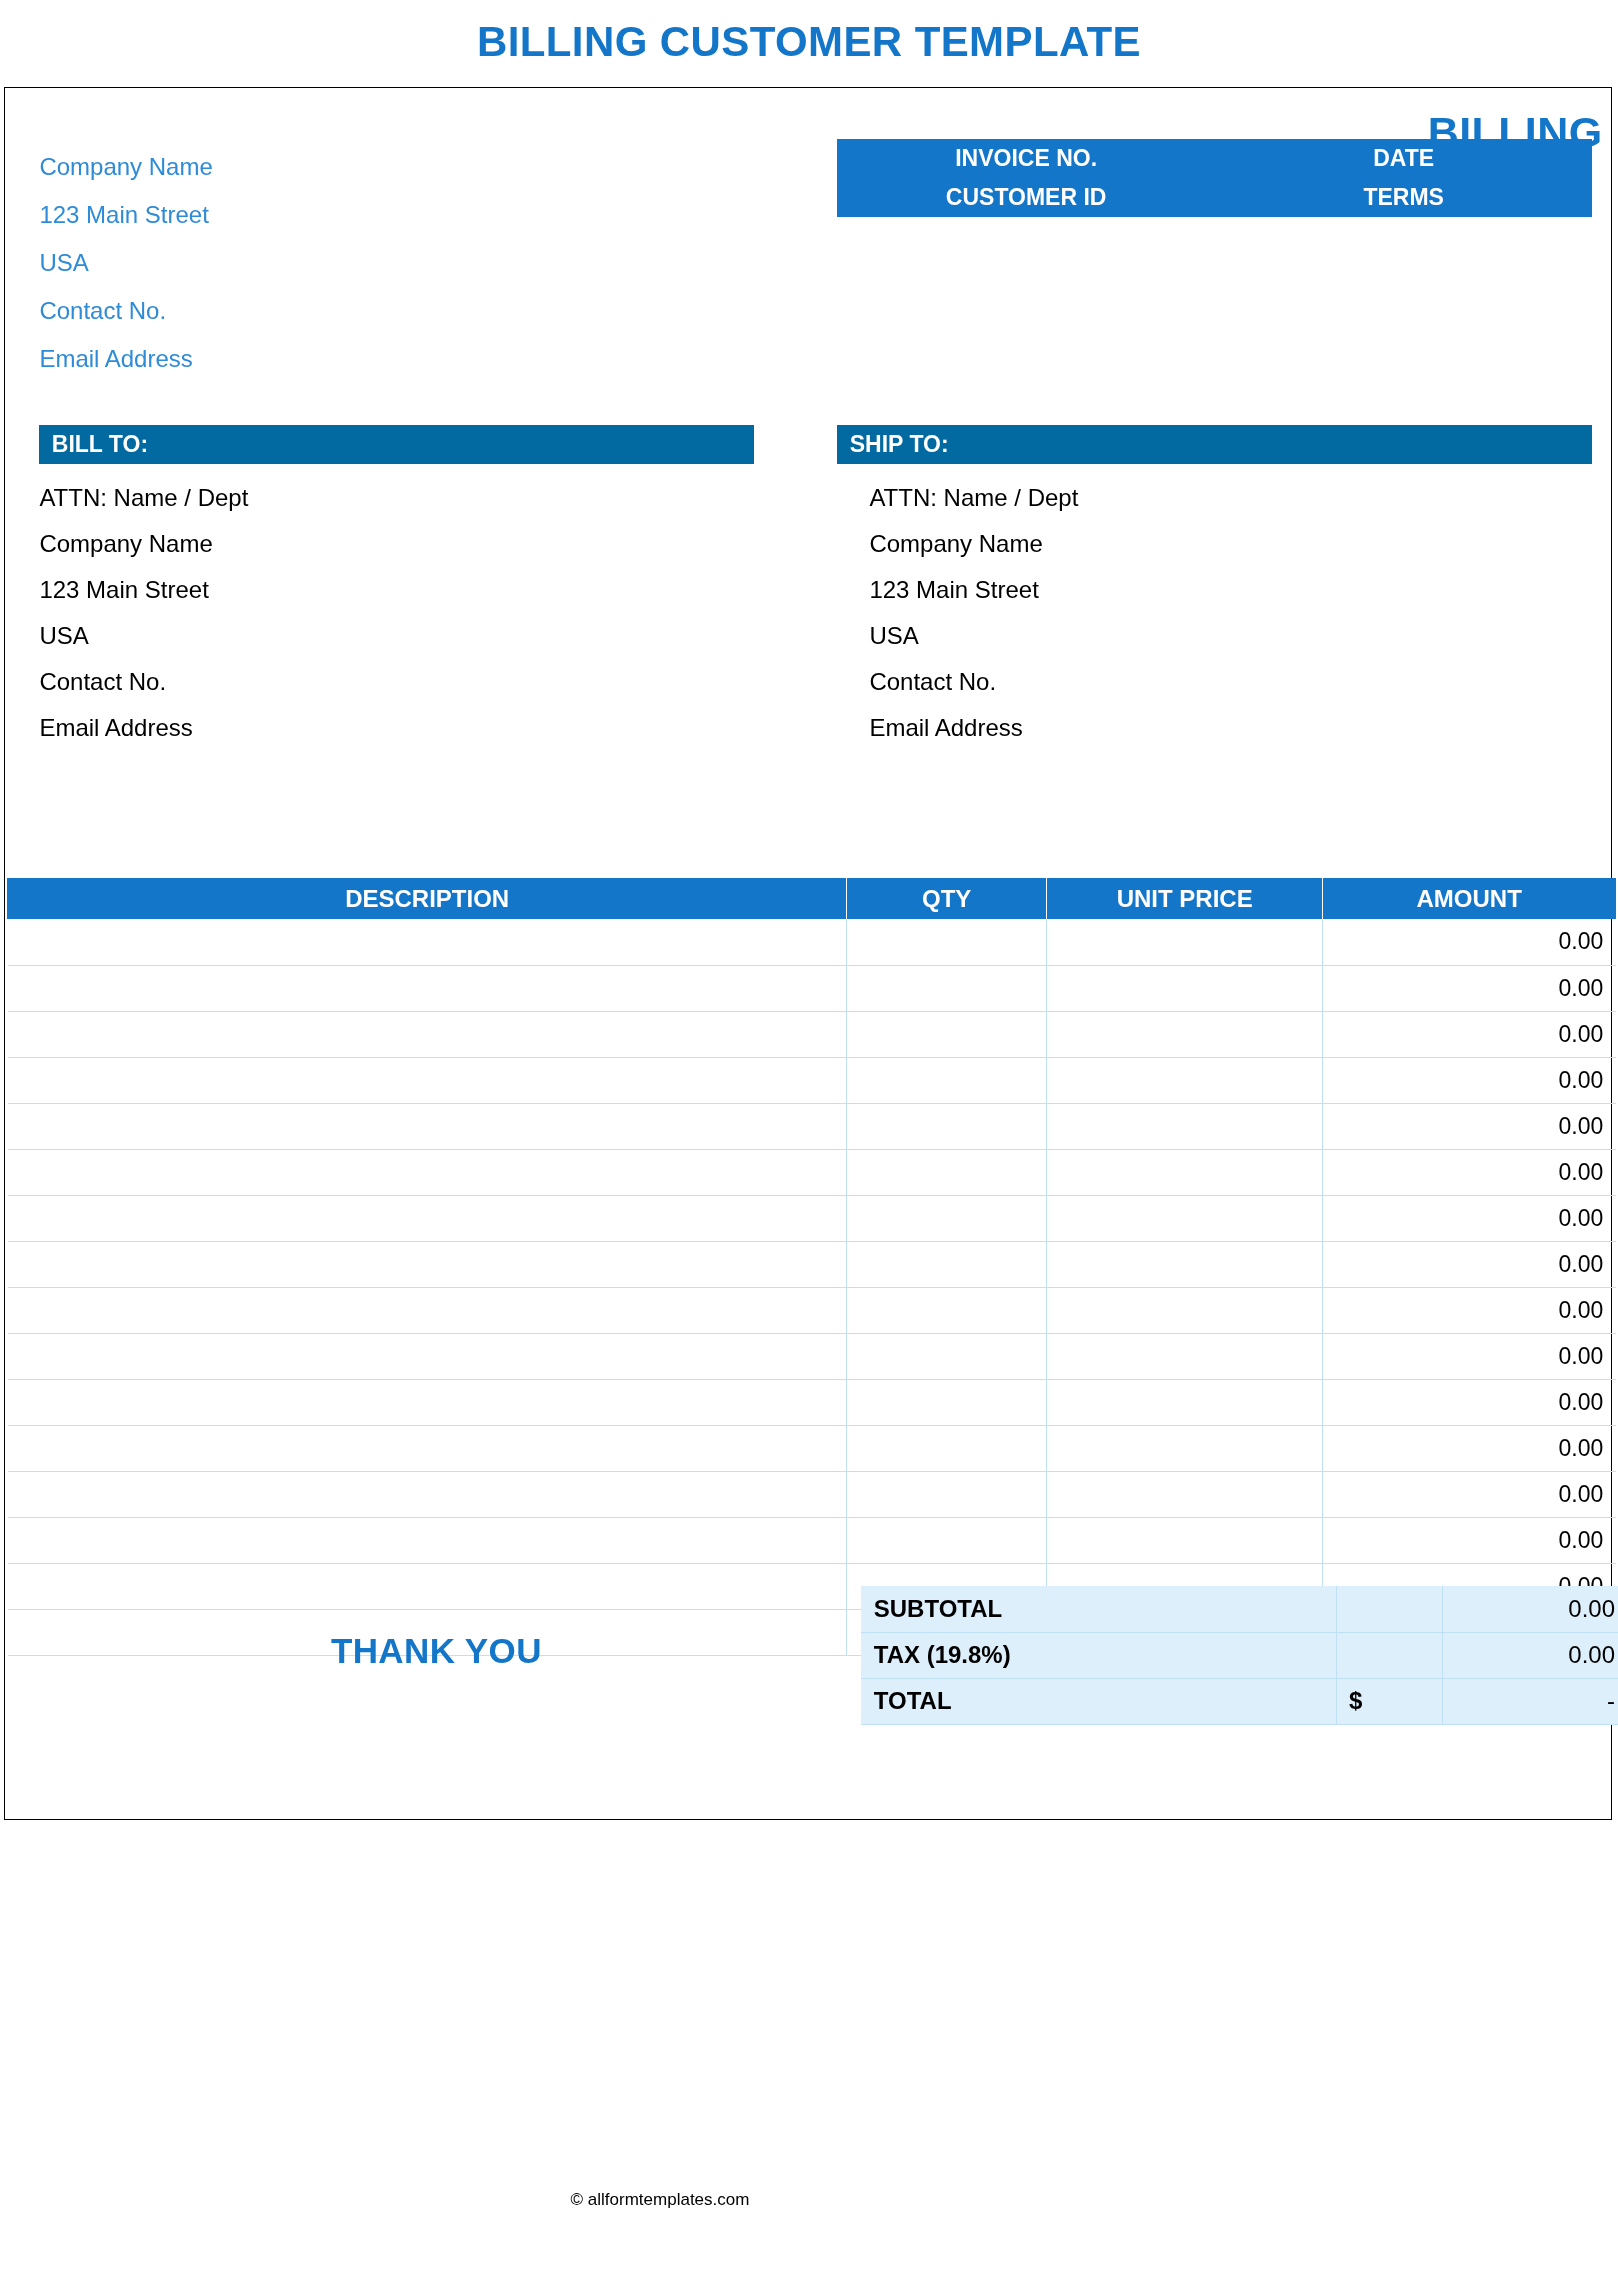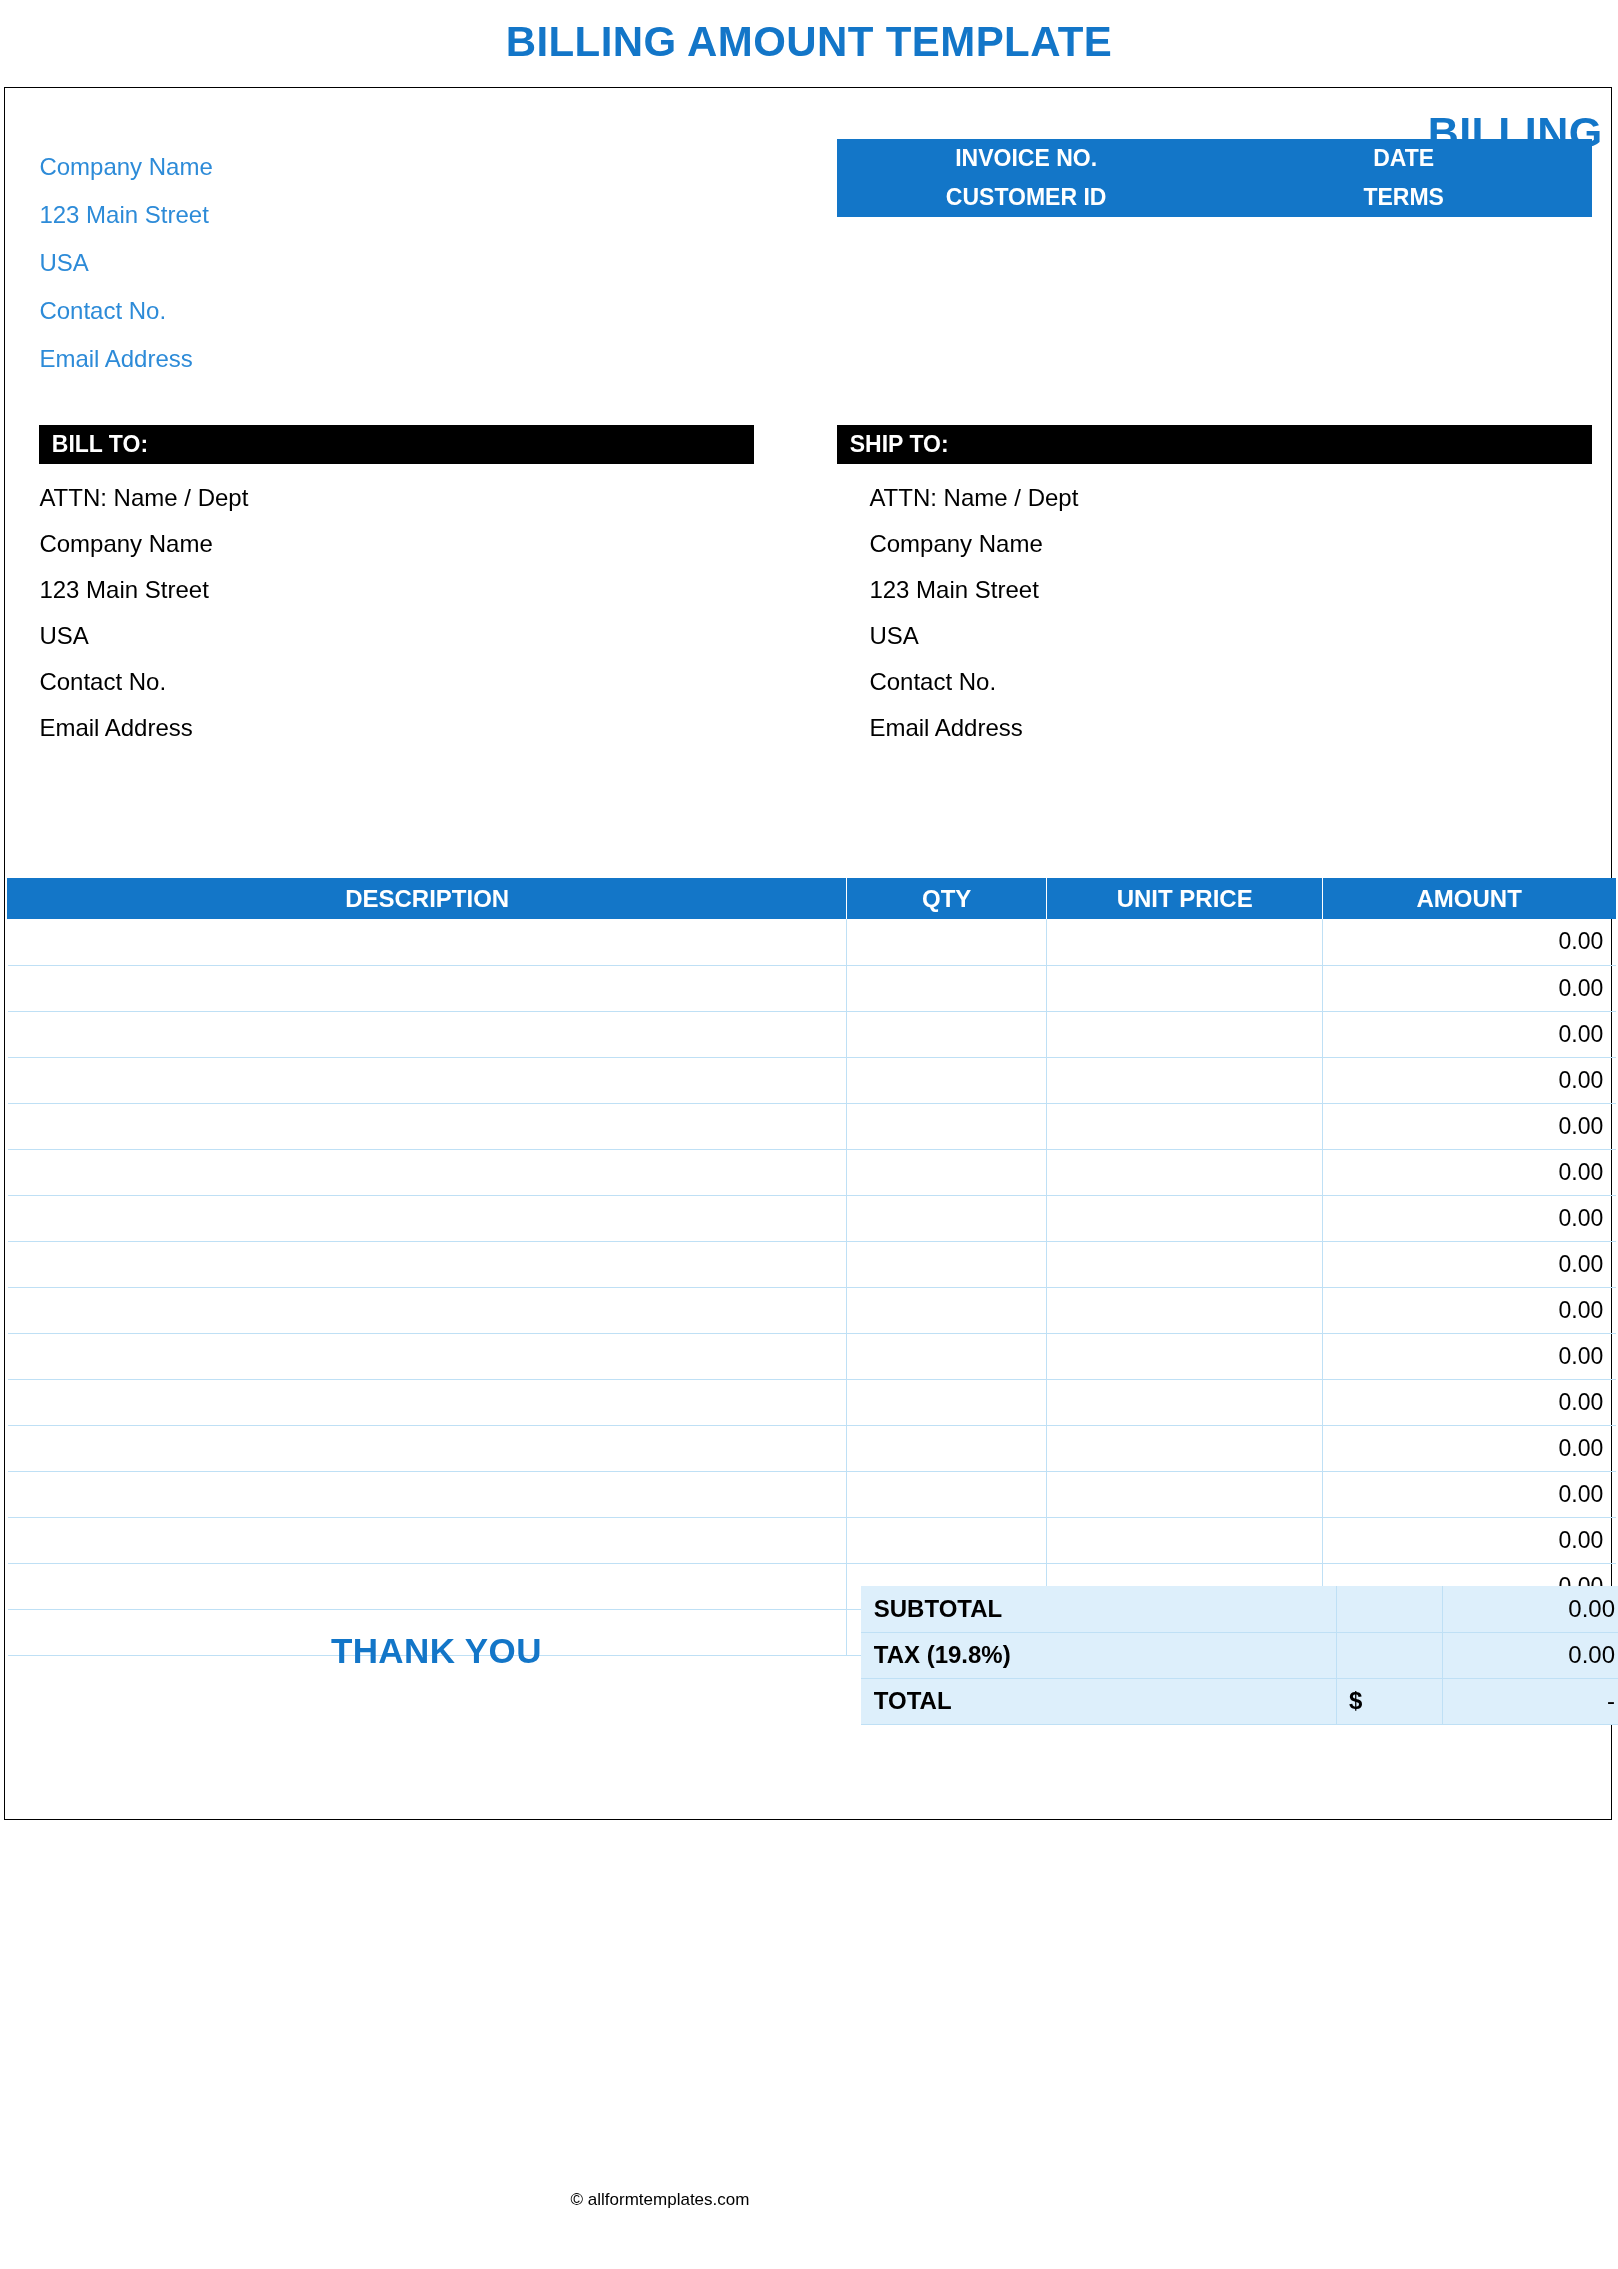--- a/index.html
+++ b/index.html
@@ -88,21 +88,21 @@
   }
   .meta-val {
     background: #ffffff;
     color: #000000;
   }
   
   .billto-head, .shipto-head {
     position: absolute;
     height: 39px;
     line-height: 39px;
-    background: #000000;
+    background: #0369a1;
     color: #ffffff;
     font-weight: bold;
     font-size: 23px;
     padding-left: 12.4px;
     box-sizing: border-box;
   }
   .billto-head { left: 34px; top: 337px; width: 715px; }
   .shipto-head { left: 832px; top: 337px; width: 755px; }
 
   .billto-body, .shipto-body {
@@ -204,21 +204,21 @@
     text-align: center;
     font-size: 17px;
     color: #000000;
   }
 </style>
 </head>
 <body>
 
 <div class="page">
 
-  <div class="doc-title">BILLING AMOUNT TEMPLATE</div>
+  <div class="doc-title">BILLING CUSTOMER TEMPLATE</div>
 
   <div class="invoice-frame">
 
     <div class="billing-heading">BILLING</div>
 
     <div class="company-block">
       <div>Company Name</div>
       <div>123 Main Street</div>
       <div>USA</div>
       <div>Contact No.</div>

